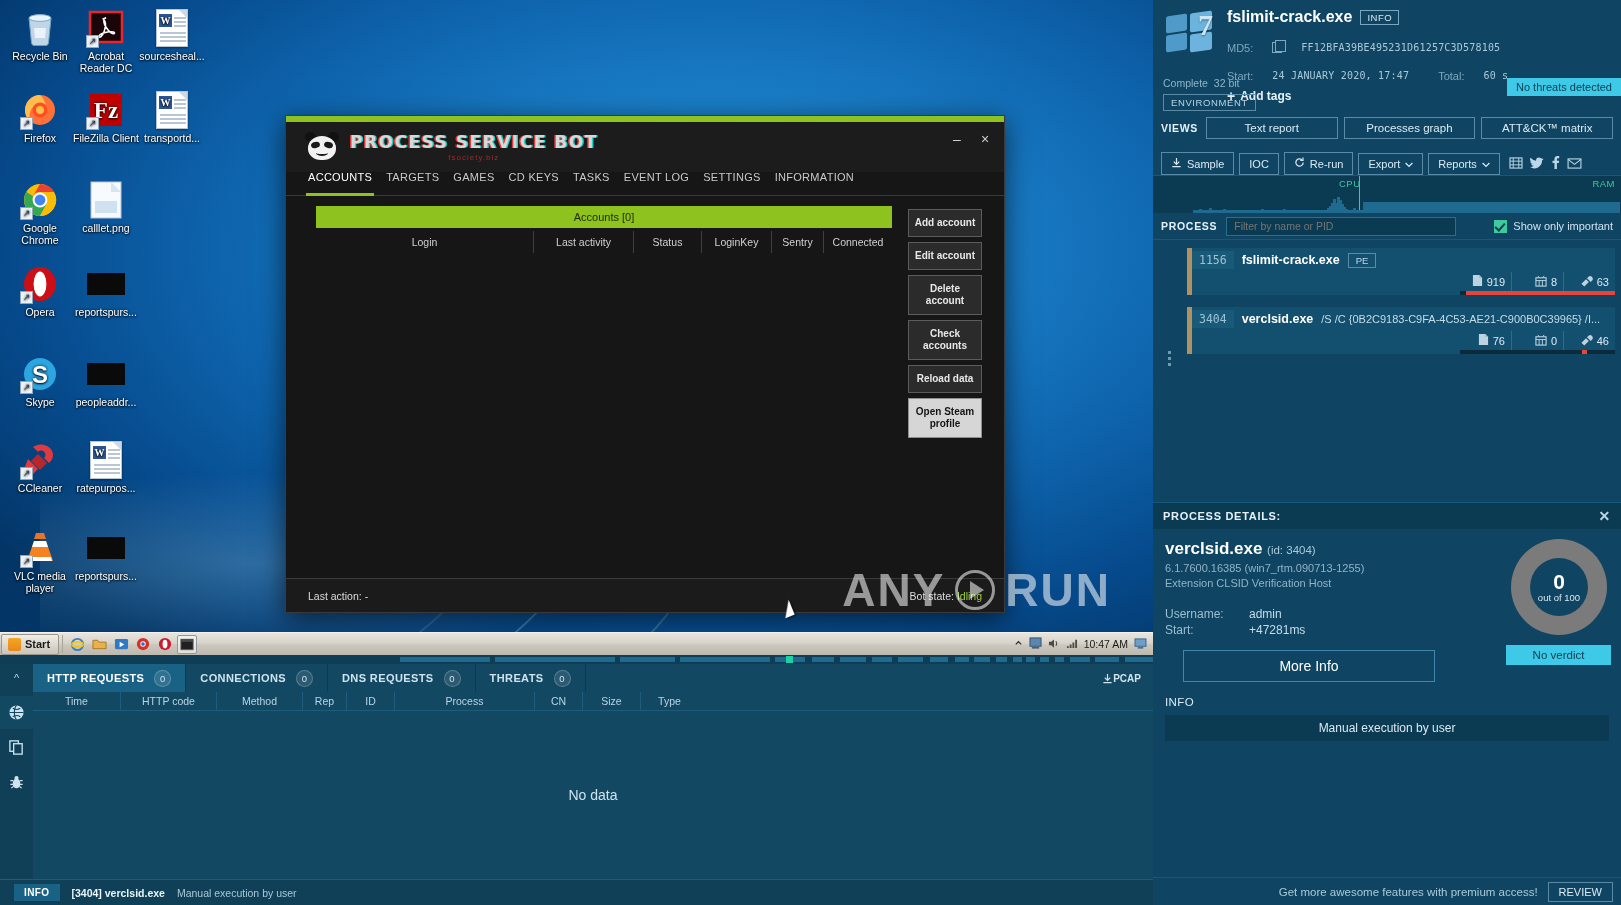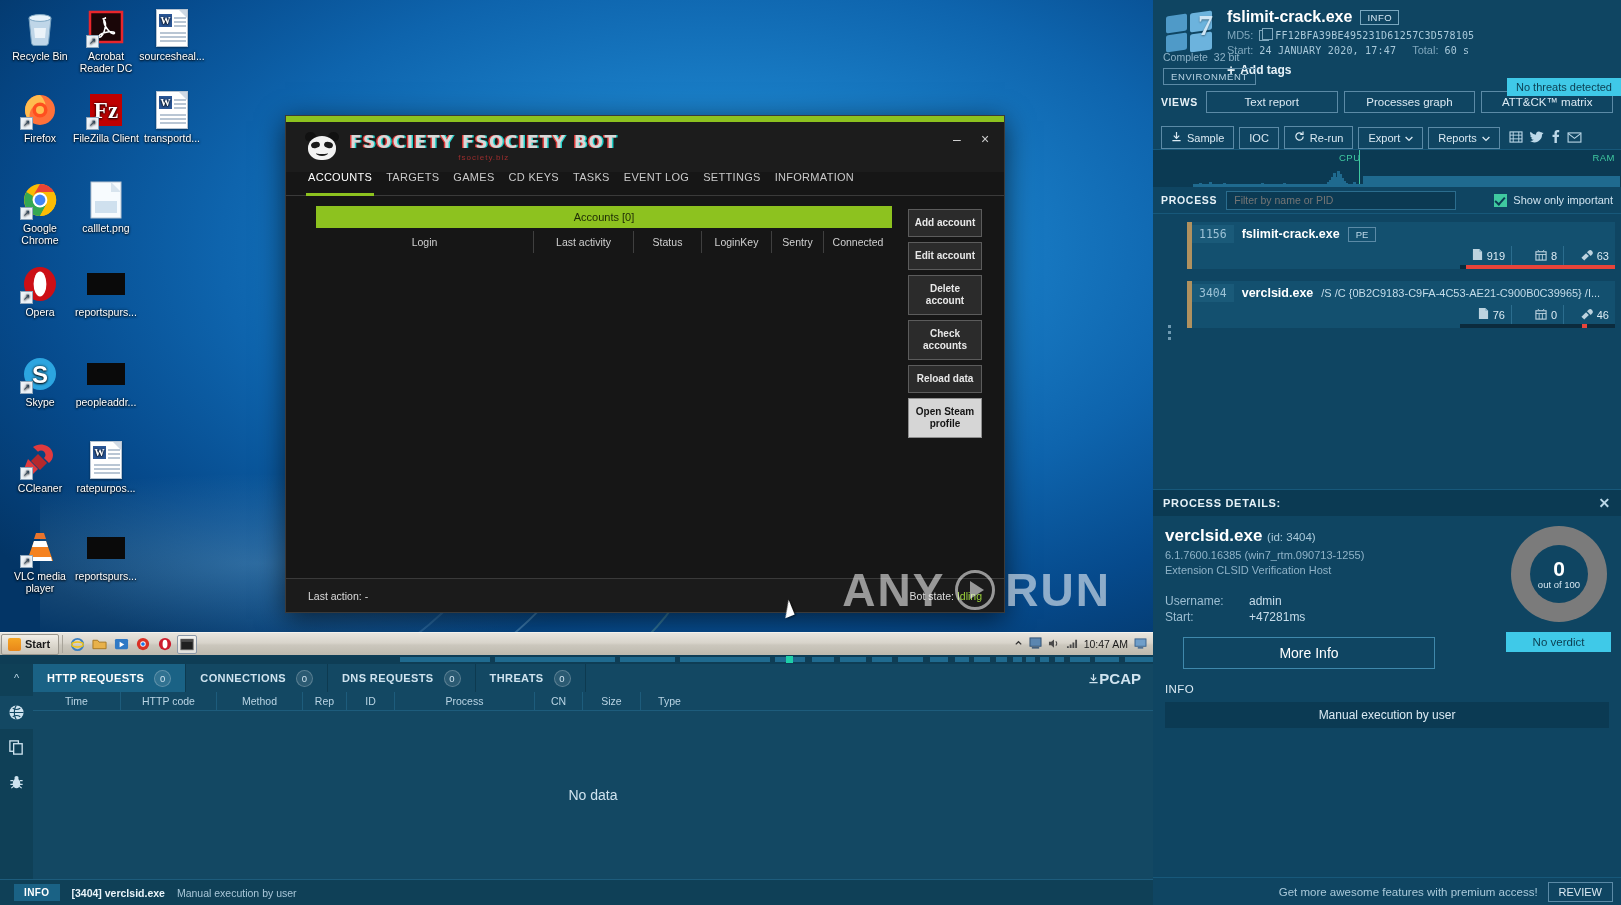--- a/index.html
+++ b/index.html
@@ -242,21 +242,21 @@
   }
   .nettab.active { background: #1a6285; color: #fff; }
   .nettab .cnt {
     width: 17px; height: 17px; border-radius: 50%;
     background: rgba(255,255,255,.10); border: 1px solid rgba(255,255,255,.22);
     display: flex; align-items: center; justify-content: center;
     font-size: 9.5px; font-weight: normal; color: #cfe3ef;
   }
   #pcap {
     margin-left: auto; display: flex; align-items: center; 
-    padding: 0 12px; font-size: 15px; font-weight: bold; color: #cfe3ef;
+    padding: 0 12px; font-size: 10px; font-weight: bold; color: #cfe3ef;
   }
   #netmain { flex: 1; display: flex; min-height: 0; }
   #netside {
     width: 33px; background: #0f4057; display: flex; flex-direction: column;
     align-items: center; padding-top: 4px; gap: 2px;
   }
   .side-ico {
     width: 33px; height: 33px; display: flex; align-items: center; justify-content: center;
     color: #cfe3ef;
   }
@@ -317,22 +317,22 @@
     display: inline-block; border: 1px solid #5b8aa6; color: #b7d3e3;
     font-size: 9.5px; letter-spacing: .6px; padding: 2px 7px; margin-top: 5px;
   }
   .filename-row { display: flex; align-items: center; gap: 8px; }
   .filename { font-size: 16px; font-weight: bold; color: #fff; }
   .info-pill {
     border: 1px solid #7aa8c0; color: #d6e8f3; font-size: 9.5px;
     padding: 1px 6px; letter-spacing: .5px;
   }
   .meta-row {
-    font-size: 11px; color: #90b5ca; margin-top: 3px; display: flex; gap: 6px;
-    align-items: center; white-space: nowrap;
+    font-size: 11px; color: #90b5ca; margin-top: 16px; display: flex; gap: 19px;
+    white-space: nowrap;
   }
   .meta-row .lbl { color: #7fa7bd; }
   .meta-row .val { color: #a9c9da; letter-spacing: .2px; font-family: "DejaVu Sans Mono", monospace; font-size: 10px;}
   .copy-ico { display: inline-block; width: 10px; height: 11px; border: 1px solid #7fa7bd; position: relative; }
   .copy-ico:after { content:""; position: absolute; left: 2px; top: -3px; width: 9px; height: 10px; border: 1px solid #7fa7bd; background:#0f4562;}
   .addtags {
     margin-top: 6px; font-size: 12px; color: #e6f1f7; display: inline-flex;
     align-items: center; gap: 5px; font-weight: bold;
   }
   .addtags .plus { font-size: 14px; }
@@ -665,21 +665,21 @@
       <div id="app-titlebar">
         <div class="panda">
           <div class="ear l"></div>
             <div class="ear r"></div>
           <div class="head"></div>
           <div class="eye l"></div>
             <div class="eye r"></div>
           <div class="mouth"></div>
         </div>
         <div class="brand">
-          <div class="main">FSOCIETY FSOCIETY BOT</div>
+          <div class="main">PROCESS SERVICE BOT</div>
           <div class="sub">fsociety.biz</div>
         </div>
         <div class="win-btns">
           <div class="win-btn">–</div>
           <div class="win-btn">×</div>
         </div>
       </div>
 
       <div id="app-nav">
           <div class="nav-item active">ACCOUNTS</div>

